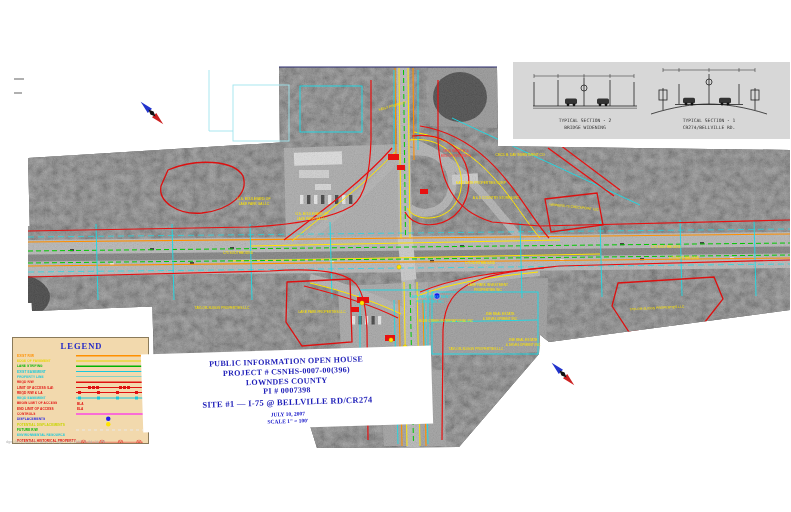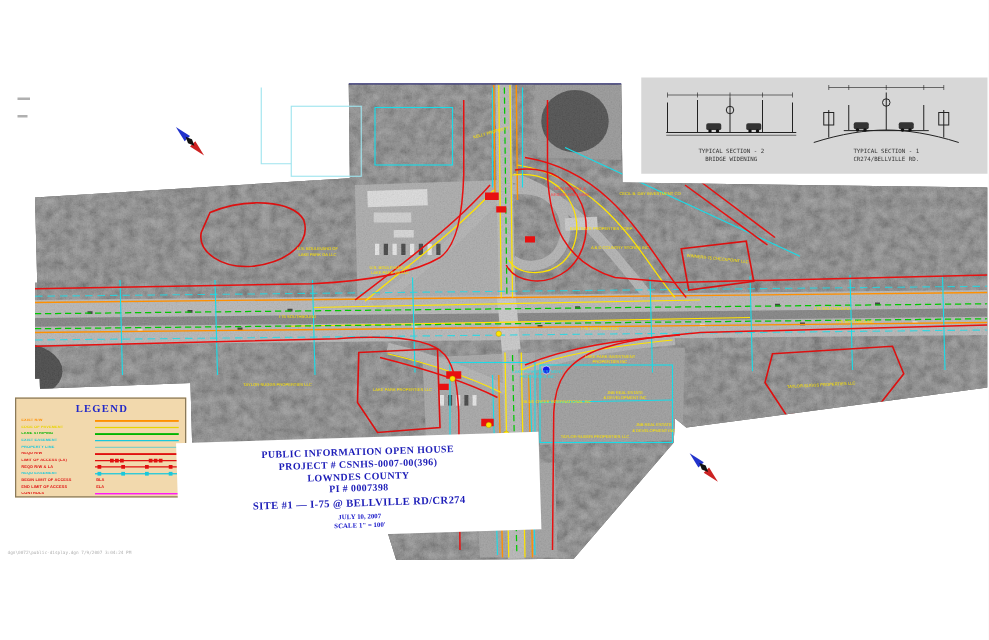--- a/index.html
+++ b/index.html
@@ -1,21 +1,21 @@
 <!DOCTYPE html>
 <html><head>
 <meta charset="utf-8">
 <style>
   html,body{margin:0;padding:0;background:#fff;}
   body{width:791px;height:512px;position:relative;overflow:hidden;font-family:"Liberation Sans",sans-serif;}
   .sheet{position:absolute;inset:0;background:#ffffff;}
   #mapsvg{position:absolute;left:0;top:0;}
 
   
-  .legend{position:absolute;left:12px;top:318px;width:137px;height:80px;background:#f2d9ad;border:1px solid #8a7a5a;box-sizing:border-box;overflow:hidden;}
+  .legend{position:absolute;left:12px;top:337px;width:137px;height:107px;background:#f2d9ad;border:1px solid #8a7a5a;box-sizing:border-box;overflow:hidden;}
   .legend-inner{width:274px;height:214px;transform:scale(.5);transform-origin:0 0;}
   .legend-title{text-align:center;font-family:"Liberation Serif",serif;font-weight:bold;font-size:17px;letter-spacing:2px;color:#2228c8;margin:3px 0 4px 0;}
   .lrow{display:flex;align-items:center;height:10.6px;padding:0 8px;}
   .lab{width:118px;font-size:6.3px;font-weight:bold;letter-spacing:.2px;line-height:1;color:var(--c);text-transform:uppercase;white-space:nowrap;overflow:hidden;}
   .smp{position:relative;width:134px;height:10px;}
   .smp .ln{position:absolute;left:0;right:0;top:4px;height:2.4px;background:var(--c);}
   .smp .ln.thin{height:1.8px;}
   .smp .ln.mag{background:#ff00ff;}
   .smp .ln.dashw{background:repeating-linear-gradient(90deg,#e8e8e8 0 6px,transparent 6px 12px);height:2.2px;}
   .smp.sq2 .ln::before{content:"";position:absolute;top:-2px;left:24px;width:6px;height:6px;background:var(--c);box-shadow:8px 0 var(--c),16px 0 var(--c),62px 0 var(--c),70px 0 var(--c),78px 0 var(--c);}

